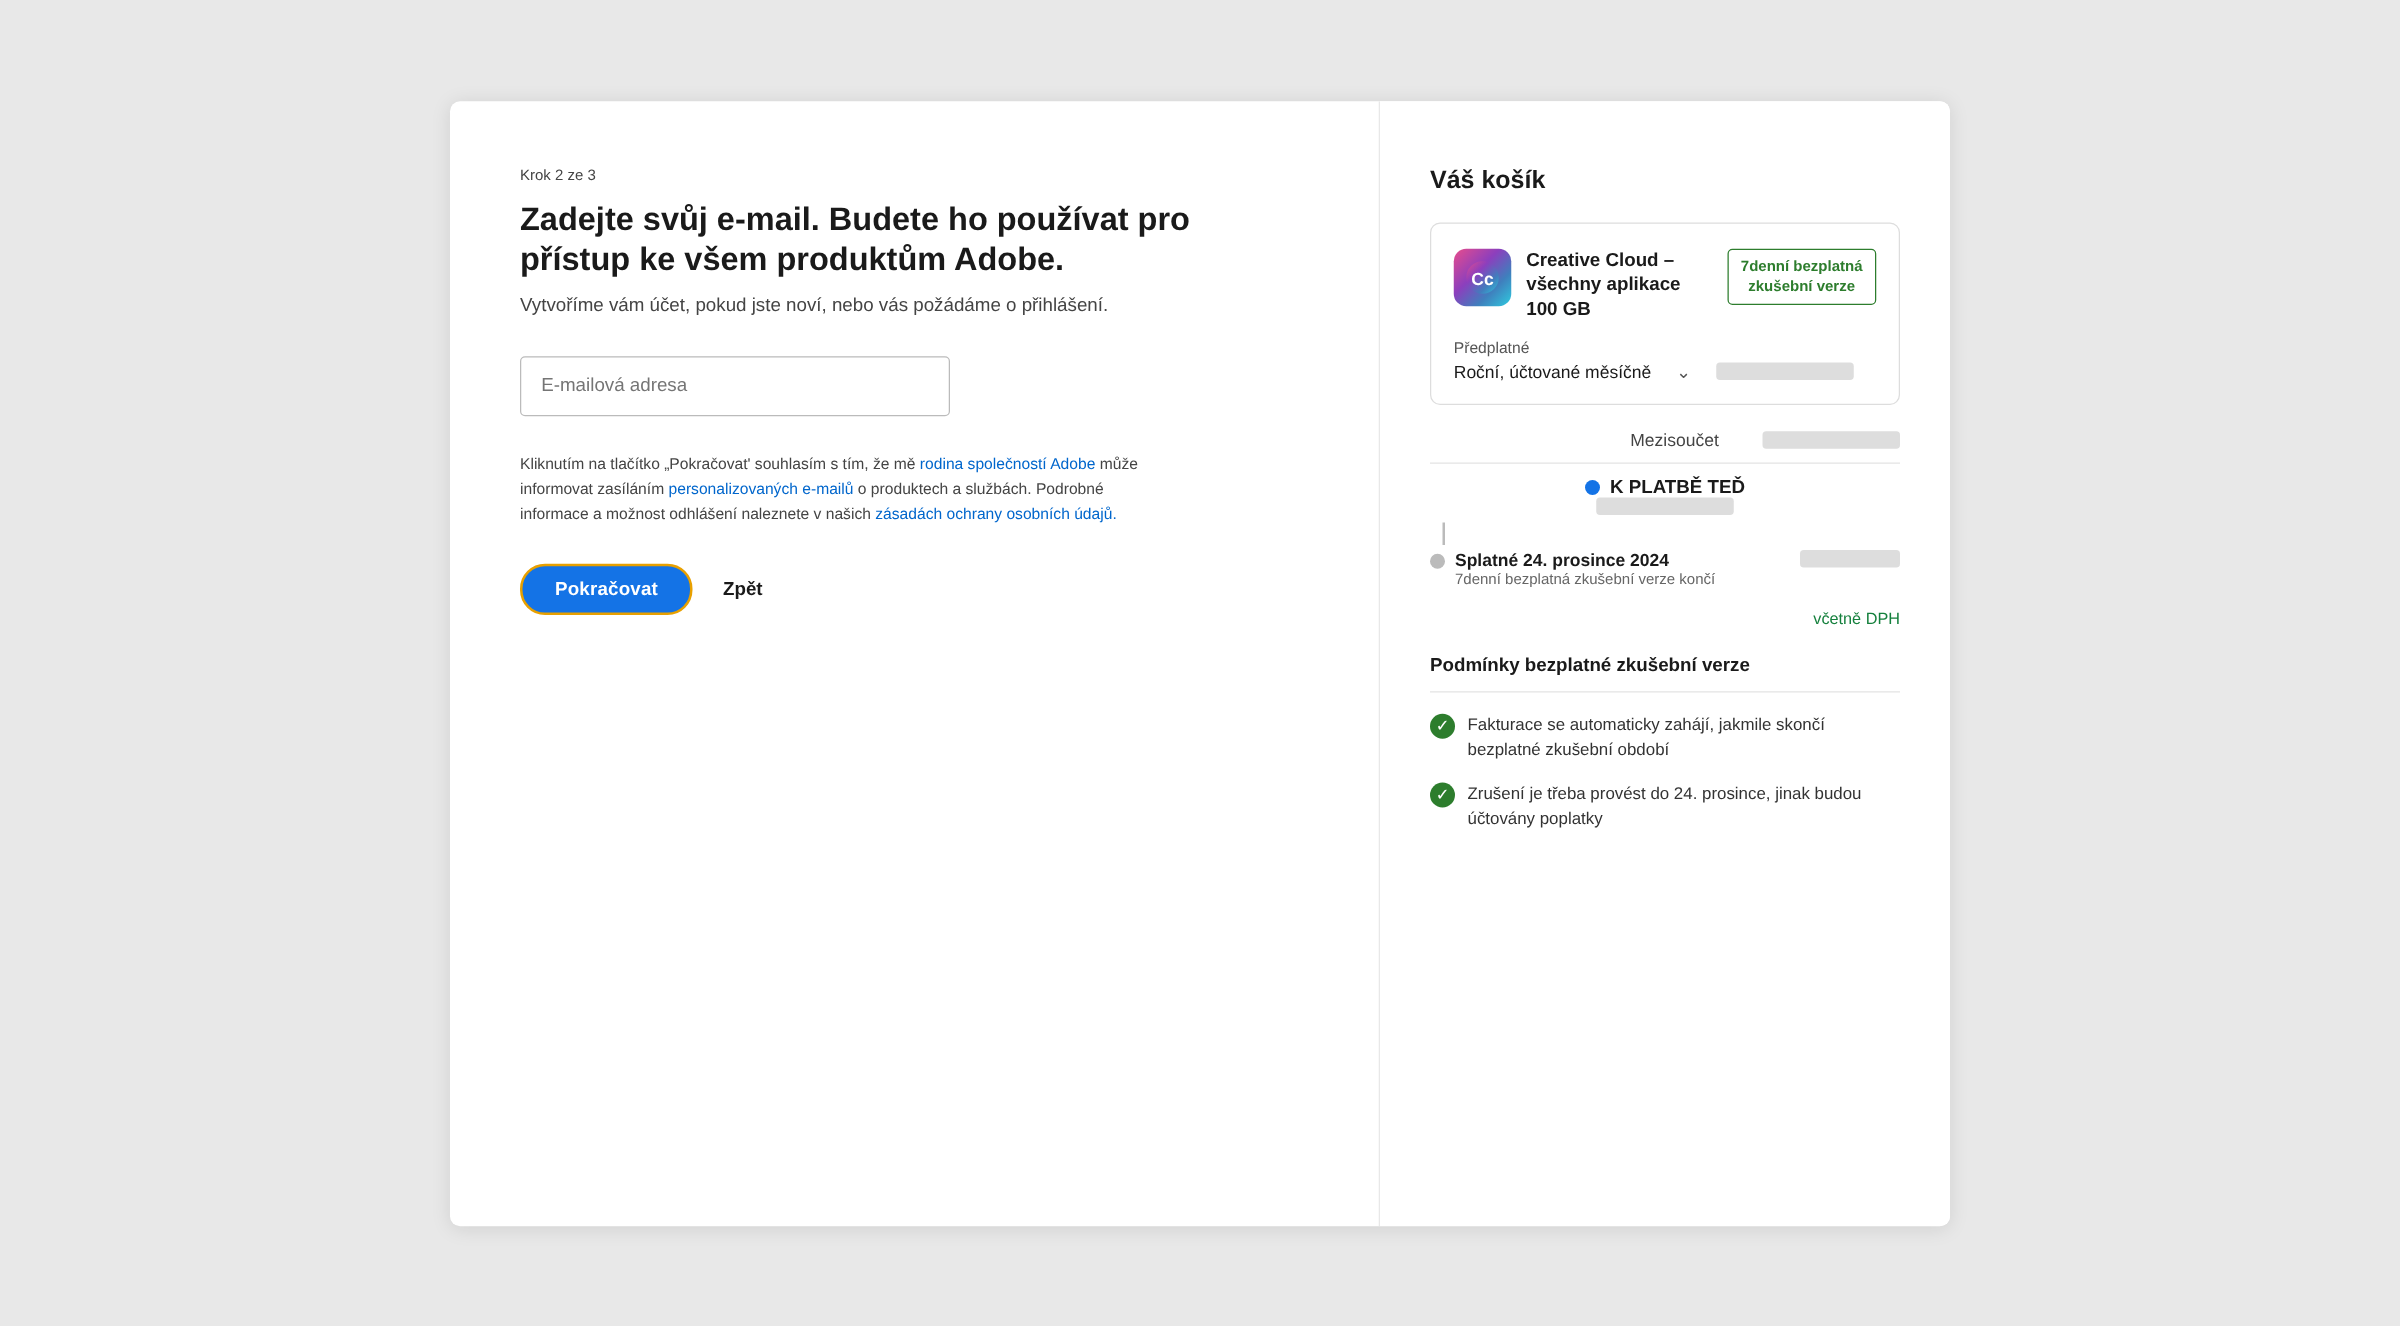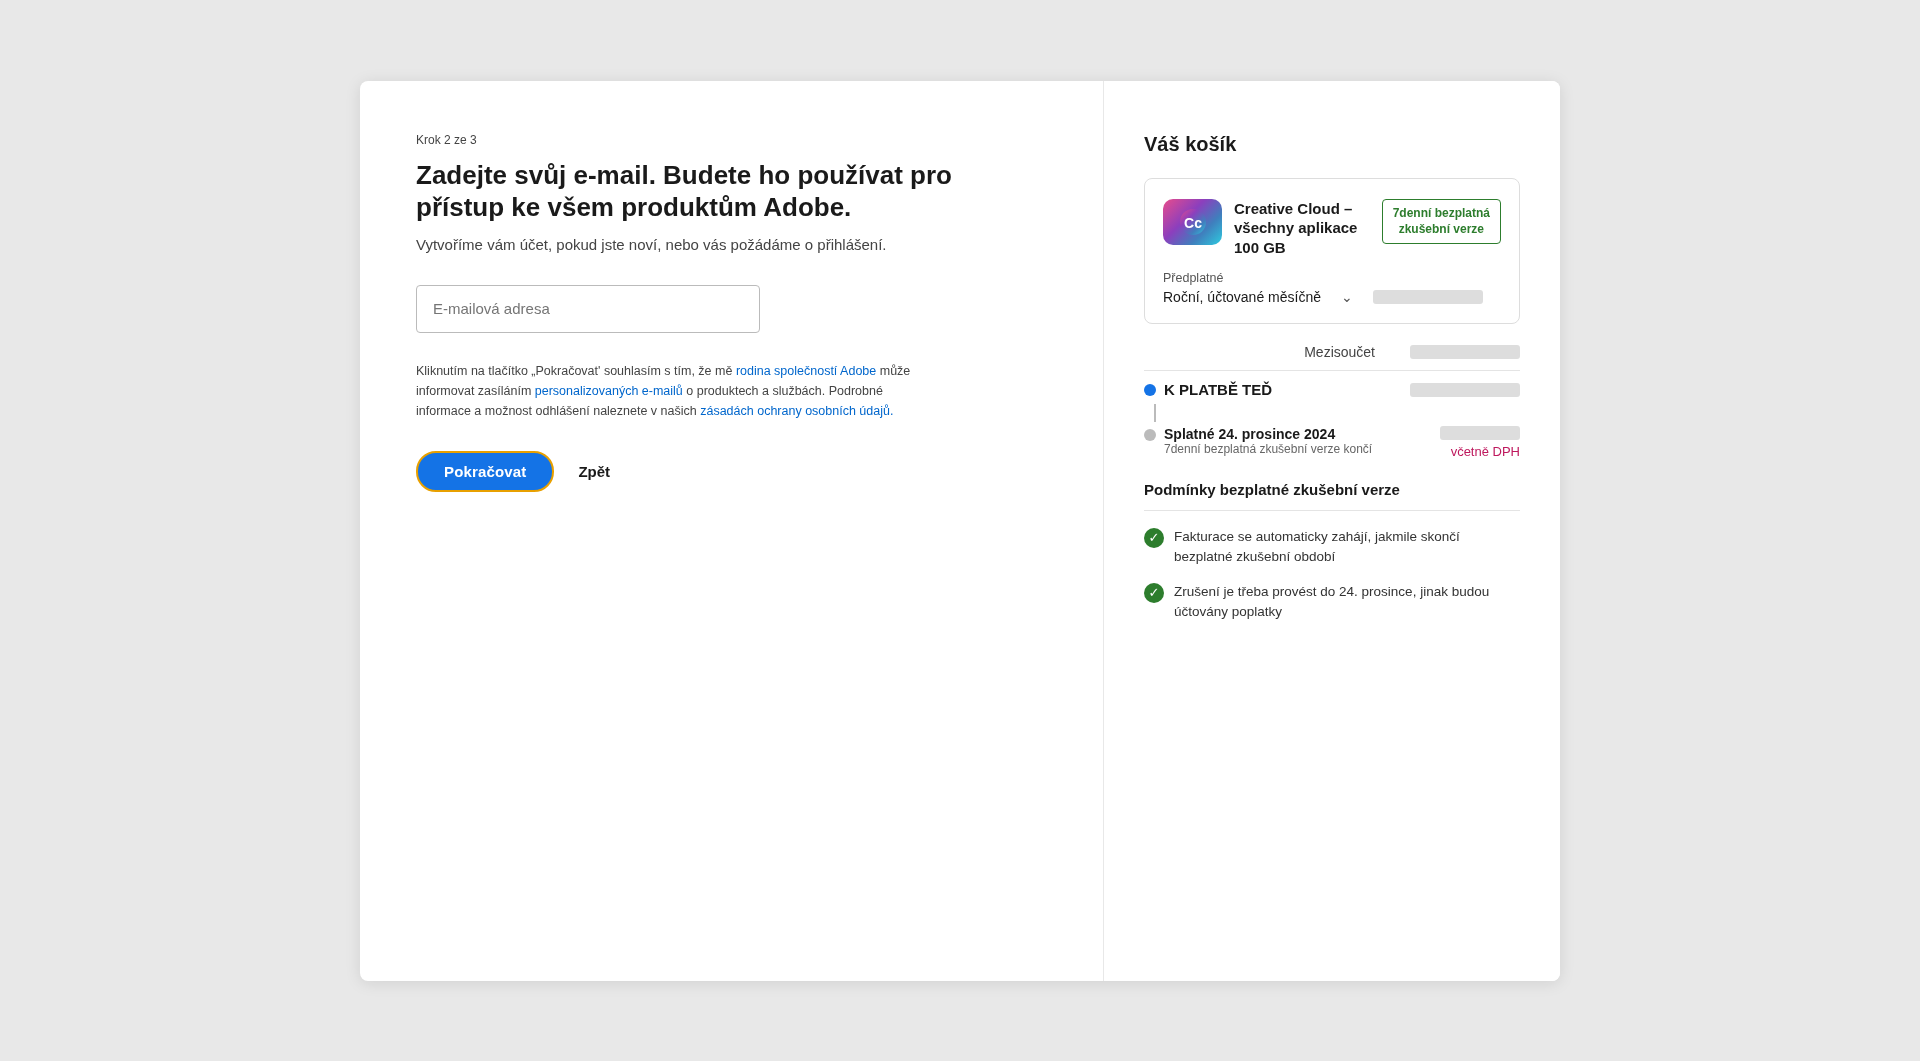--- a/index.html
+++ b/index.html
@@ -119,21 +119,21 @@
       flex-direction: column;
       gap: 14px;
     }
     .product-row {
       display: flex;
       align-items: flex-start;
       justify-content: space-between;
       gap: 12px;
     }
     .product-icon {
-      width: 59px;
+      width: 46px;
       height: 46px;
       border-radius: 10px;
       flex-shrink: 0;
       background: linear-gradient(135deg, #e84c8c 0%, #8c3fbd 40%, #3f7fbd 70%, #2ecbdf 100%);
       display: flex;
       align-items: center;
       justify-content: center;
       font-size: 22px;
     }
     .product-info {
@@ -201,20 +201,21 @@
       margin-bottom: 6px;
       font-size: 14px;
       color: #444;
       gap: 35px;
     }
     .now-row {
       display: flex;
       justify-content: space-between;
       align-items: center;
       margin-bottom: 6px;
+      flex-direction: column;
     }
     .now-label {
       display: flex;
       align-items: center;
       gap: 8px;
       font-size: 15px;
       font-weight: 700;
       color: #1a1a1a;
     }
     .dot-blue {
@@ -250,22 +251,23 @@
       font-size: 14px;
       font-weight: 600;
       color: #1a1a1a;
     }
     .future-sub {
       font-size: 12px;
       color: #666;
     }
     .vat-text {
       font-size: 13px;
-      color: #be185d;
+      color: #15803d;
       text-align: right;
+      margin-top: 29px;
     }
     .connector-line {
       width: 2px;
       height: 18px;
       background: #bbb;
       margin-left: 5px;
       margin-bottom: 4px;
     }
     .timeline-section {
       margin-bottom: 22px;

